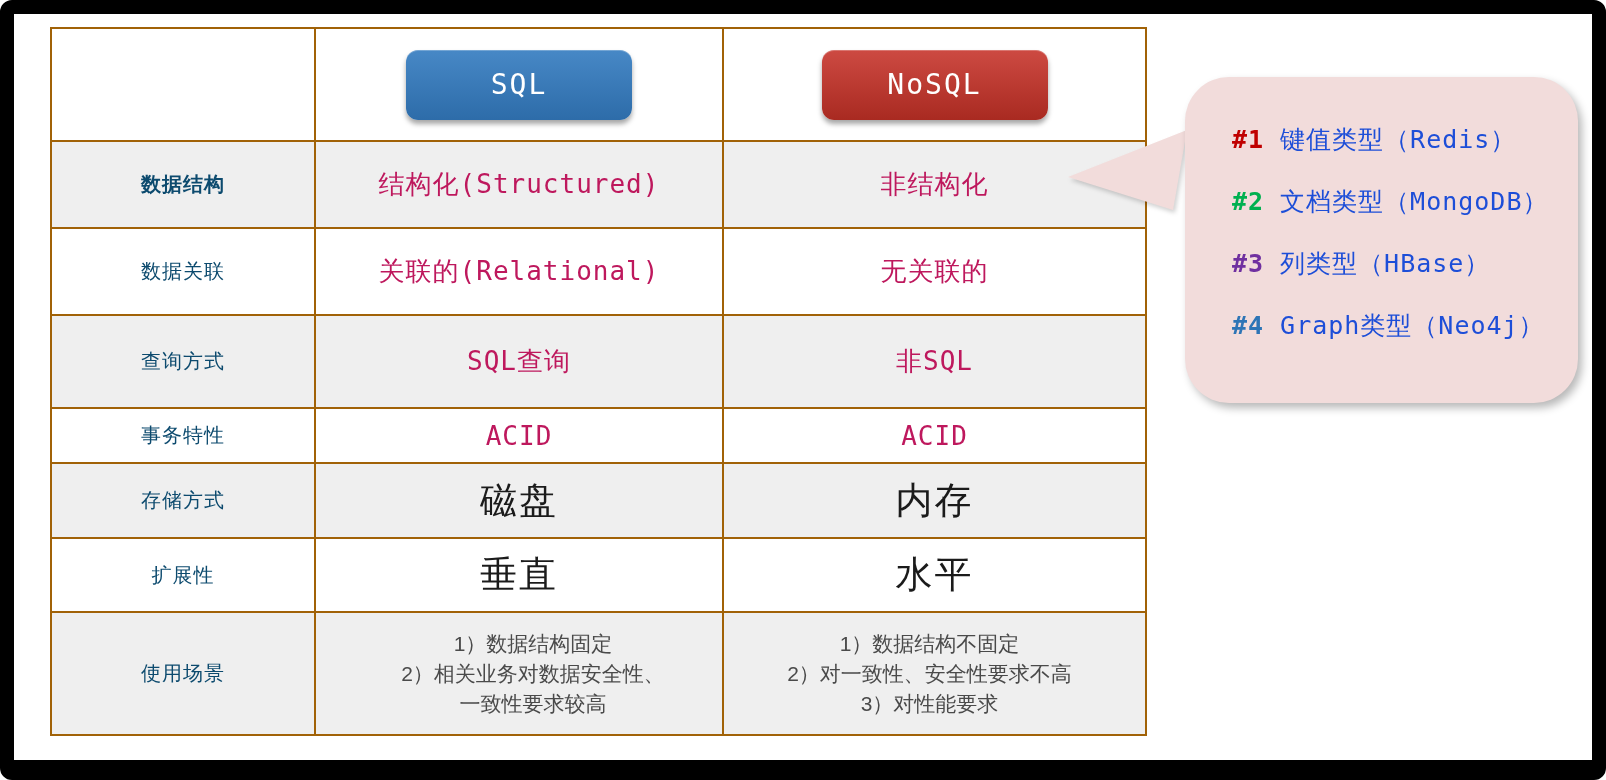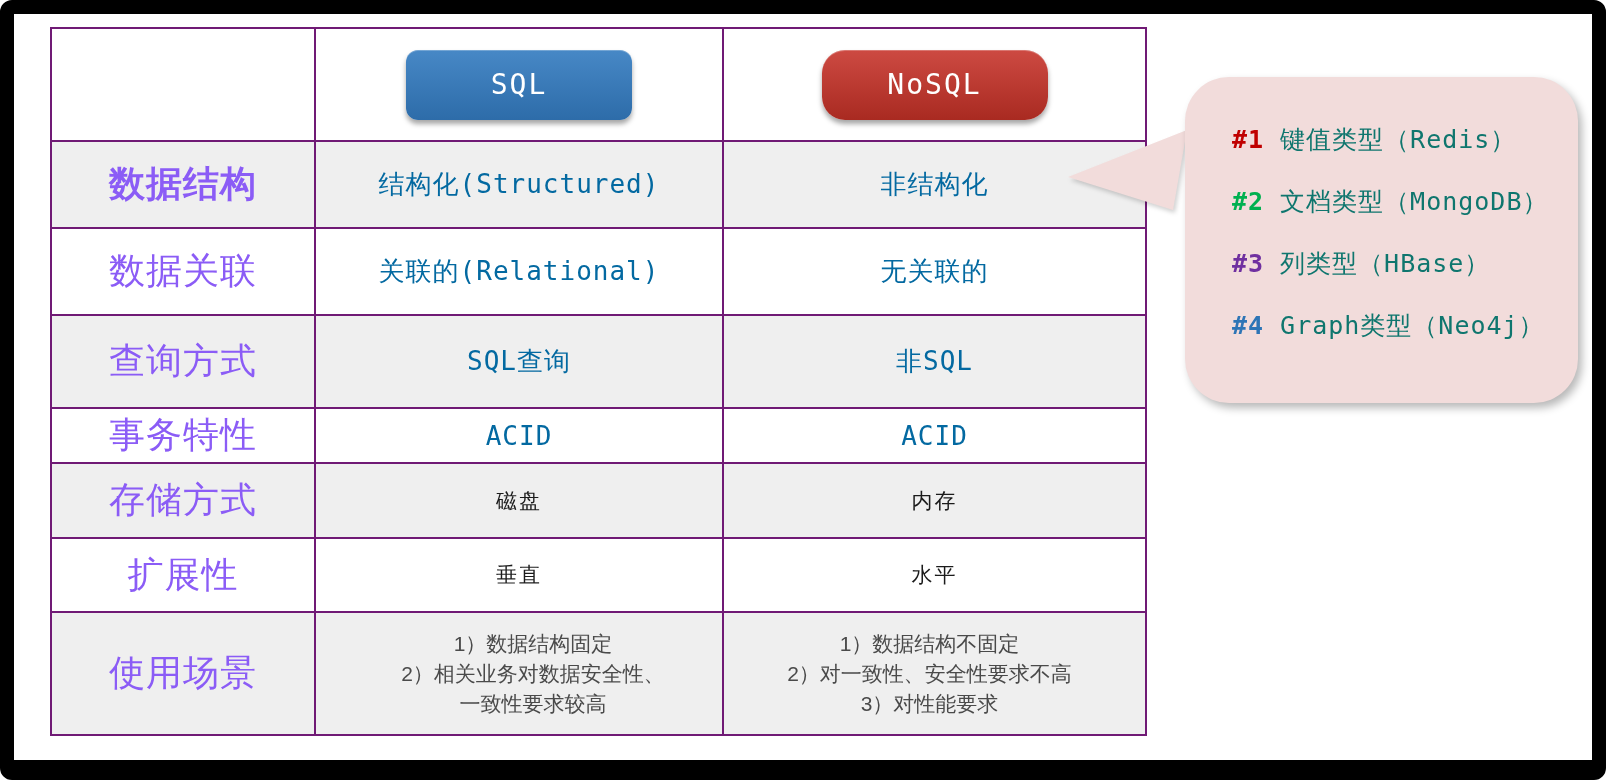--- a/index.html
+++ b/index.html
@@ -18,65 +18,65 @@
     border-radius:12px;
     box-sizing:border-box;
   }
   
   table.cmp{
     position:absolute;left:50px;top:27px;
     border-collapse:collapse;table-layout:fixed;
     z-index:1;
   }
   table.cmp td{
-    border:2px solid #701a75;
+    border:2px solid #a16207;
     text-align:center;vertical-align:middle;
     padding:0;box-sizing:border-box;
     background:#ffffff;
   }
   tr.stripe td{background:#efefef;}
   .col-label{width:264px;}
   .col-sql{width:408px;}
   .col-nosql{width:423px;}
   .row-header{height:113px;}
   .rh1{height:87px;}.rh2{height:87px;}.rh3{height:93px;padding-left:45px;}
   .rh4{height:55px;}.rh5{height:75px;}.rh6{height:74px;}.rh7{height:123px;}
 
   .rowlabel{
-    font-size:36px;color:#8b5cf6;
+    font-size:20px;color:#0c4a6e;
     font-family:"Liberation Sans",sans-serif;
     letter-spacing:1px;
   }
   .rowlabel.bold{font-weight:700;}
   .val{
     font-family:"DejaVu Sans Mono","Liberation Mono",monospace;
-    font-size:26px;color:#0369a1;letter-spacing:1px;
+    font-size:26px;color:#be185d;letter-spacing:1px;
   }
   .val.dark{
-    color:#1b1b1b;font-size:21px;
+    color:#1b1b1b;font-size:37px;
     font-family:Liberation Serif, serif;letter-spacing:2px;
   }
   .cell-lines{
     text-align:left;font-size:21px;line-height:30px;color:#4a4a4a;
     font-family:"Liberation Sans",sans-serif;
   }
   .cell-lines.sql-side{padding-left:38px;padding-right:10px;margin-left:32px;}
   .cell-lines.nosql-side{padding-right:10px;}
 
   
   .badge{
     width:226px;height:70px;margin:0 auto;
     border-radius:12px;
     display:flex;align-items:center;justify-content:center;
     color:#fff;font-size:28px;letter-spacing:2px;
     font-family:"DejaVu Sans Mono","Liberation Mono",monospace;
     box-shadow:0 4px 5px rgba(0,0,0,0.35), inset 0 1px 0 rgba(255,255,255,0.25);
   }
   .badge.sql{background:linear-gradient(180deg,#4788c6 0%,#2d6ca9 100%);}
-  .badge.nosql{background:linear-gradient(180deg,#cd4a42 0%,#a92a21 100%);border-radius:23px;}
+  .badge.nosql{background:linear-gradient(180deg,#cd4a42 0%,#a92a21 100%);}
 
   
   .callout{
     position:absolute;left:1185px;top:77px;
     width:393px;height:326px;
     background:#f2dcdb;
     border-radius:44px;
     box-shadow:4px 5px 8px rgba(0,0,0,0.28);
     z-index:3;box-sizing:border-box;
     padding:46px 0 0 47px;
@@ -86,21 +86,21 @@
     width:145px;height:130px;z-index:2;
     filter:drop-shadow(2px 3px 2px rgba(0,0,0,0.18));
   }
   .callout-line{
     display:flex;align-items:baseline;gap:16px;
     height:36px;margin-bottom:26px;
     font-family:"DejaVu Sans Mono","Liberation Mono",monospace;
     font-size:25px;letter-spacing:1px;white-space:nowrap;
   }
   .callout-line .num{font-weight:600;}
-  .callout-line .txt{color:#0f766e;text-align:center;}
+  .callout-line .txt{color:#1d4ed8;text-align:center;}
 </style>
 </head>
 <body>
 
 <div class="card"></div>
 
 <table class="cmp">
   <tbody>
       <tr class="row-header">
     <td class="col-label"></td>

